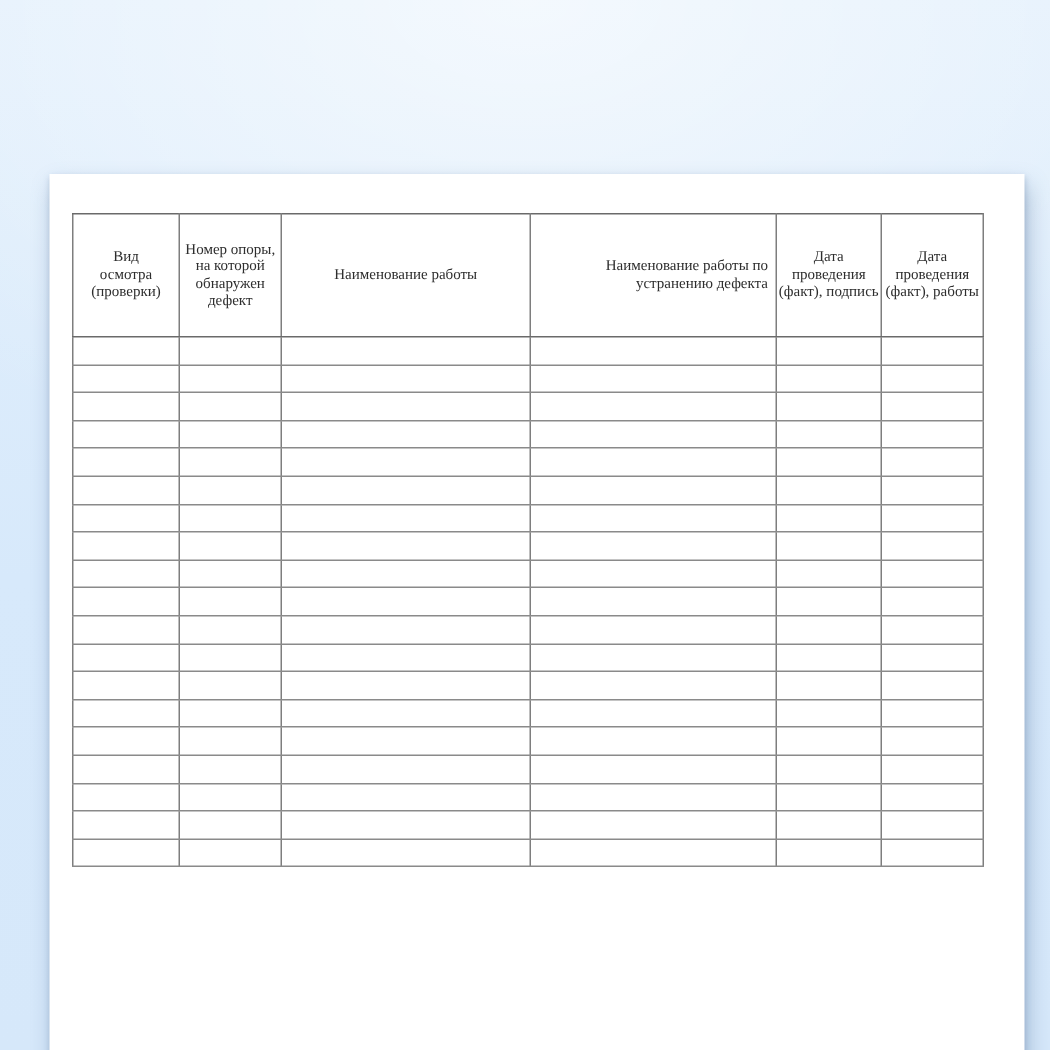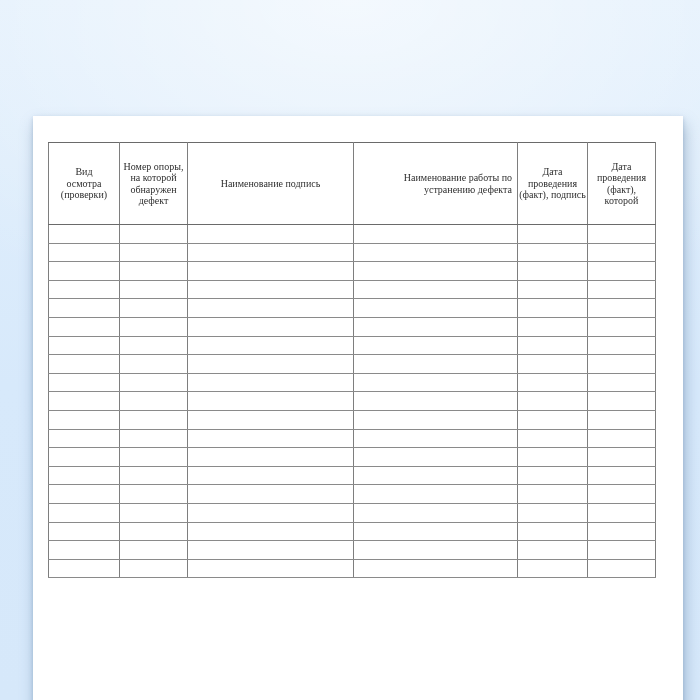--- a/index.html
+++ b/index.html
@@ -82,24 +82,24 @@
           <col class="c2">
           <col class="c3">
           <col class="c4">
           <col class="c5">
           <col class="c6">
       </colgroup>
       <thead>
         <tr>
           <th class="pad-wide">Вид осмотра (проверки)</th>
           <th>Номер опоры, на которой обнаружен дефект</th>
-          <th class="pad-wide">Наименование подпись</th>
+          <th class="pad-wide">Наименование работы</th>
           <th class="pad-col4">Наименование работы по устранению дефекта</th>
           <th class="pad-narrow">Дата проведения (факт), подпись</th>
-          <th class="pad-narrow">Дата проведения (факт), которой</th>
+          <th class="pad-narrow">Дата проведения (факт), работы</th>
         </tr>
       </thead>
       <tbody>
           <tr>
             <td></td>
             <td></td>
             <td></td>
             <td></td>
             <td></td>
             <td></td>

